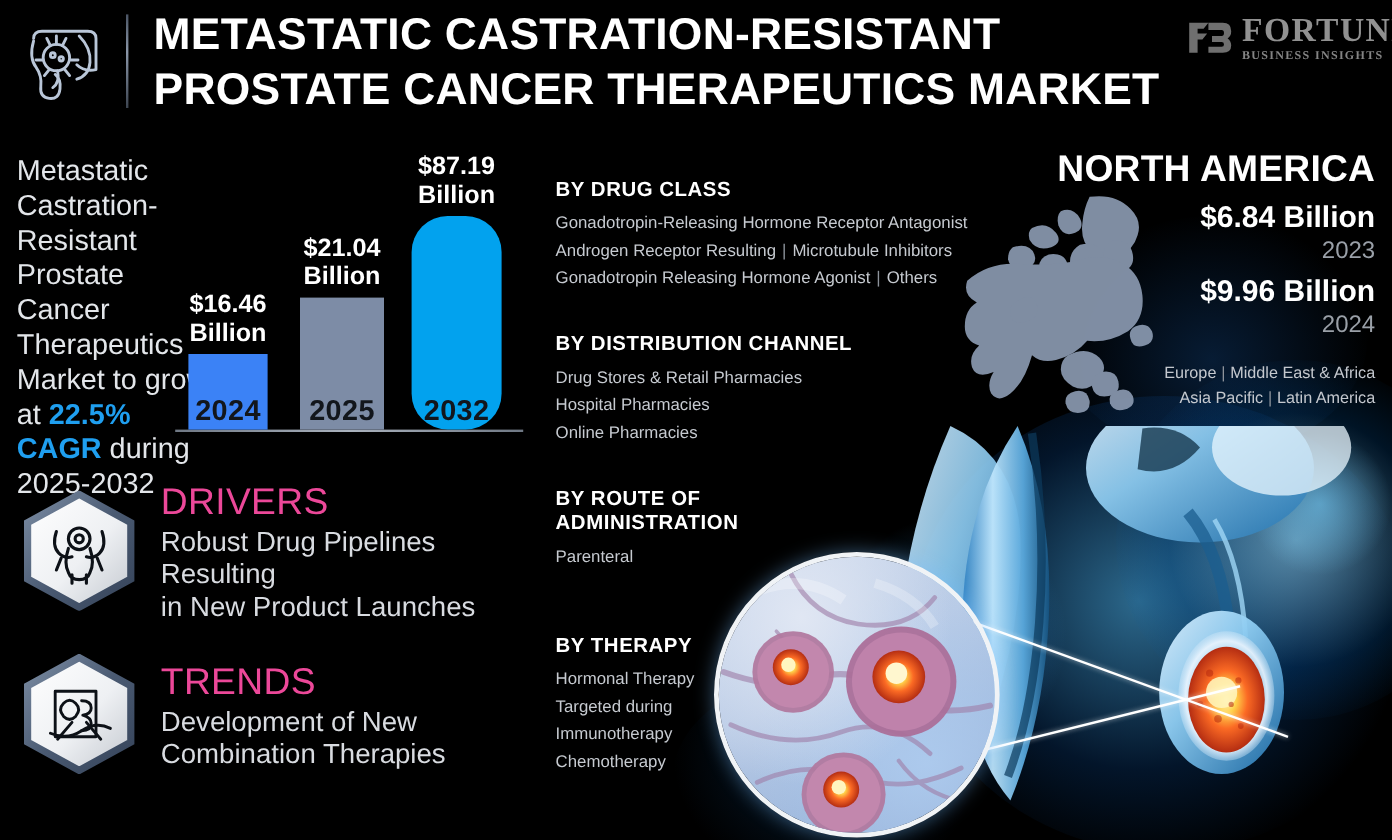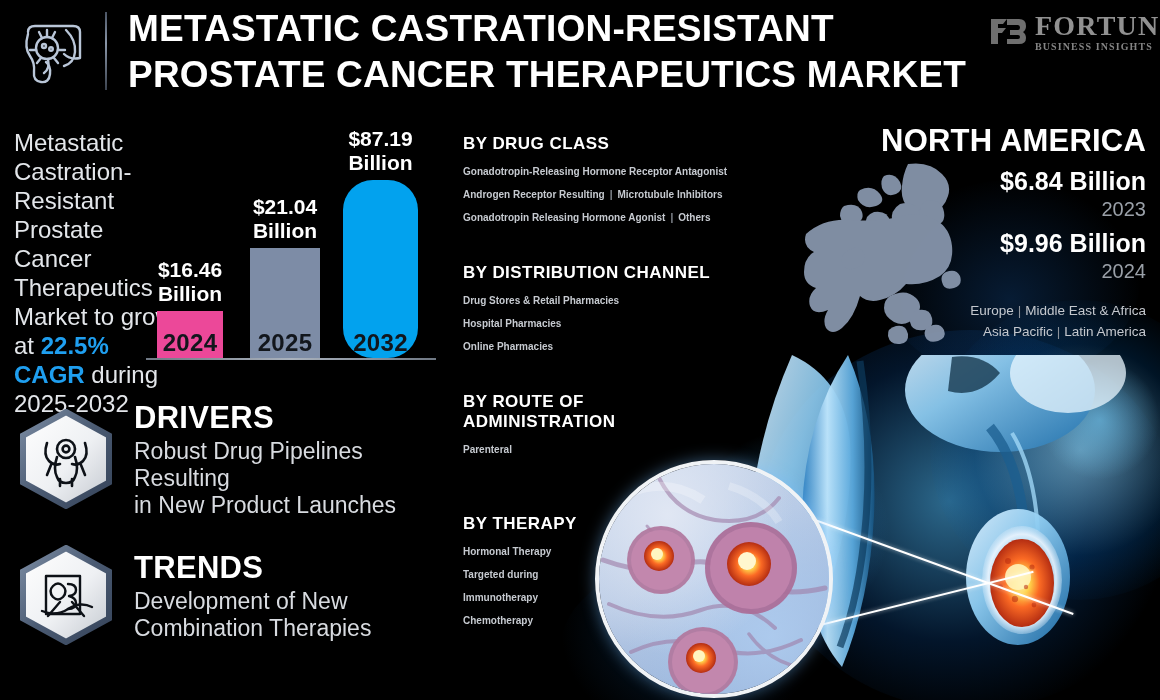--- a/index.html
+++ b/index.html
@@ -60,31 +60,31 @@
   .bar-year { font-size:24px; font-weight:700; color:#12161c; letter-spacing:.3px;
               padding-bottom:1px; }
   .bar-label { position:absolute; bottom:100%; left:50%; transform:translateX(-50%);
                white-space:nowrap; text-align:center; font-size:21px; font-weight:700;
                line-height:24px; color:#fff; padding-bottom:5px; }
 
   
   .badge-row { position:absolute; display:flex; align-items:center; gap:18px; }
   .hex { position:relative; width:100px; height:100px; flex:0 0 100px; }
   .badge-txt { padding-top:2px; }
-  .badge-title { font-size:31px; font-weight:700; letter-spacing:.3px; color:#ffffff;
+  .badge-title { font-size:31px; font-weight:400; letter-spacing:.3px; color:#ec4899;
                  line-height:36px; }
   .badge-desc { font-size:23px; line-height:27px; color:#d8dbe0; font-weight:400;
                 margin-top:2px; }
 
   
-  .seg-col { position:absolute; left:463px; top:134px; width:380px; }
+  .seg-col { position:absolute; left:463px; top:148px; width:380px; }
   .seg { margin-bottom:22px; }
   .seg-title { font-size:17px; font-weight:700; letter-spacing:.45px; color:#fff;
                line-height:20px; text-transform:uppercase; margin-bottom:6px; }
-  .seg-item { font-size:10px; line-height:23px; color:#c6cad0; font-weight:700;
+  .seg-item { font-size:14px; line-height:23px; color:#c6cad0; font-weight:400;
               white-space:nowrap; }
   .seg-item .sep { color:#8d939b; padding:0 5px; }
 
   
   .region { position:absolute; right:14px; top:122px; width:290px; text-align:right; }
   .region-title { font-size:31px; font-weight:700; letter-spacing:.2px; color:#fff;
                   line-height:38px; }
   .region-val { font-size:25px; font-weight:700; color:#fff; line-height:31px;
                 margin-top:6px; }
   .region-yr { font-size:20px; color:#9aa0a8; line-height:25px; font-weight:400; }
@@ -256,21 +256,21 @@
 <div class="intro">
   <span>Metastatic Castration-Resistant Prostate Cancer Therapeutics Market to grow at </span><span class="accent">22.5%</span><br>
   <span class="accent">CAGR</span><span> during </span><br>
   <span>2025-2032</span>
 </div>
 
 <div class="chart">
   <div class="axis"></div>
 
   <div class="bar-group" style="left:17px;width:66px;">
-    <div class="bar" style="height:47px;background:#ec4899;align-items:flex-end;">
+    <div class="bar" style="height:63px;background:#3b82f6;align-items:flex-end;">
       <div class="bar-label">
         <span>$16.46</span><br>
         <span>Billion</span>
       </div>
       <span class="bar-year">2024</span>
     </div>
   </div>
 
   <div class="bar-group" style="left:110px;width:70px;">
     <div class="bar" style="height:110px;background:#7d8ca6;">

